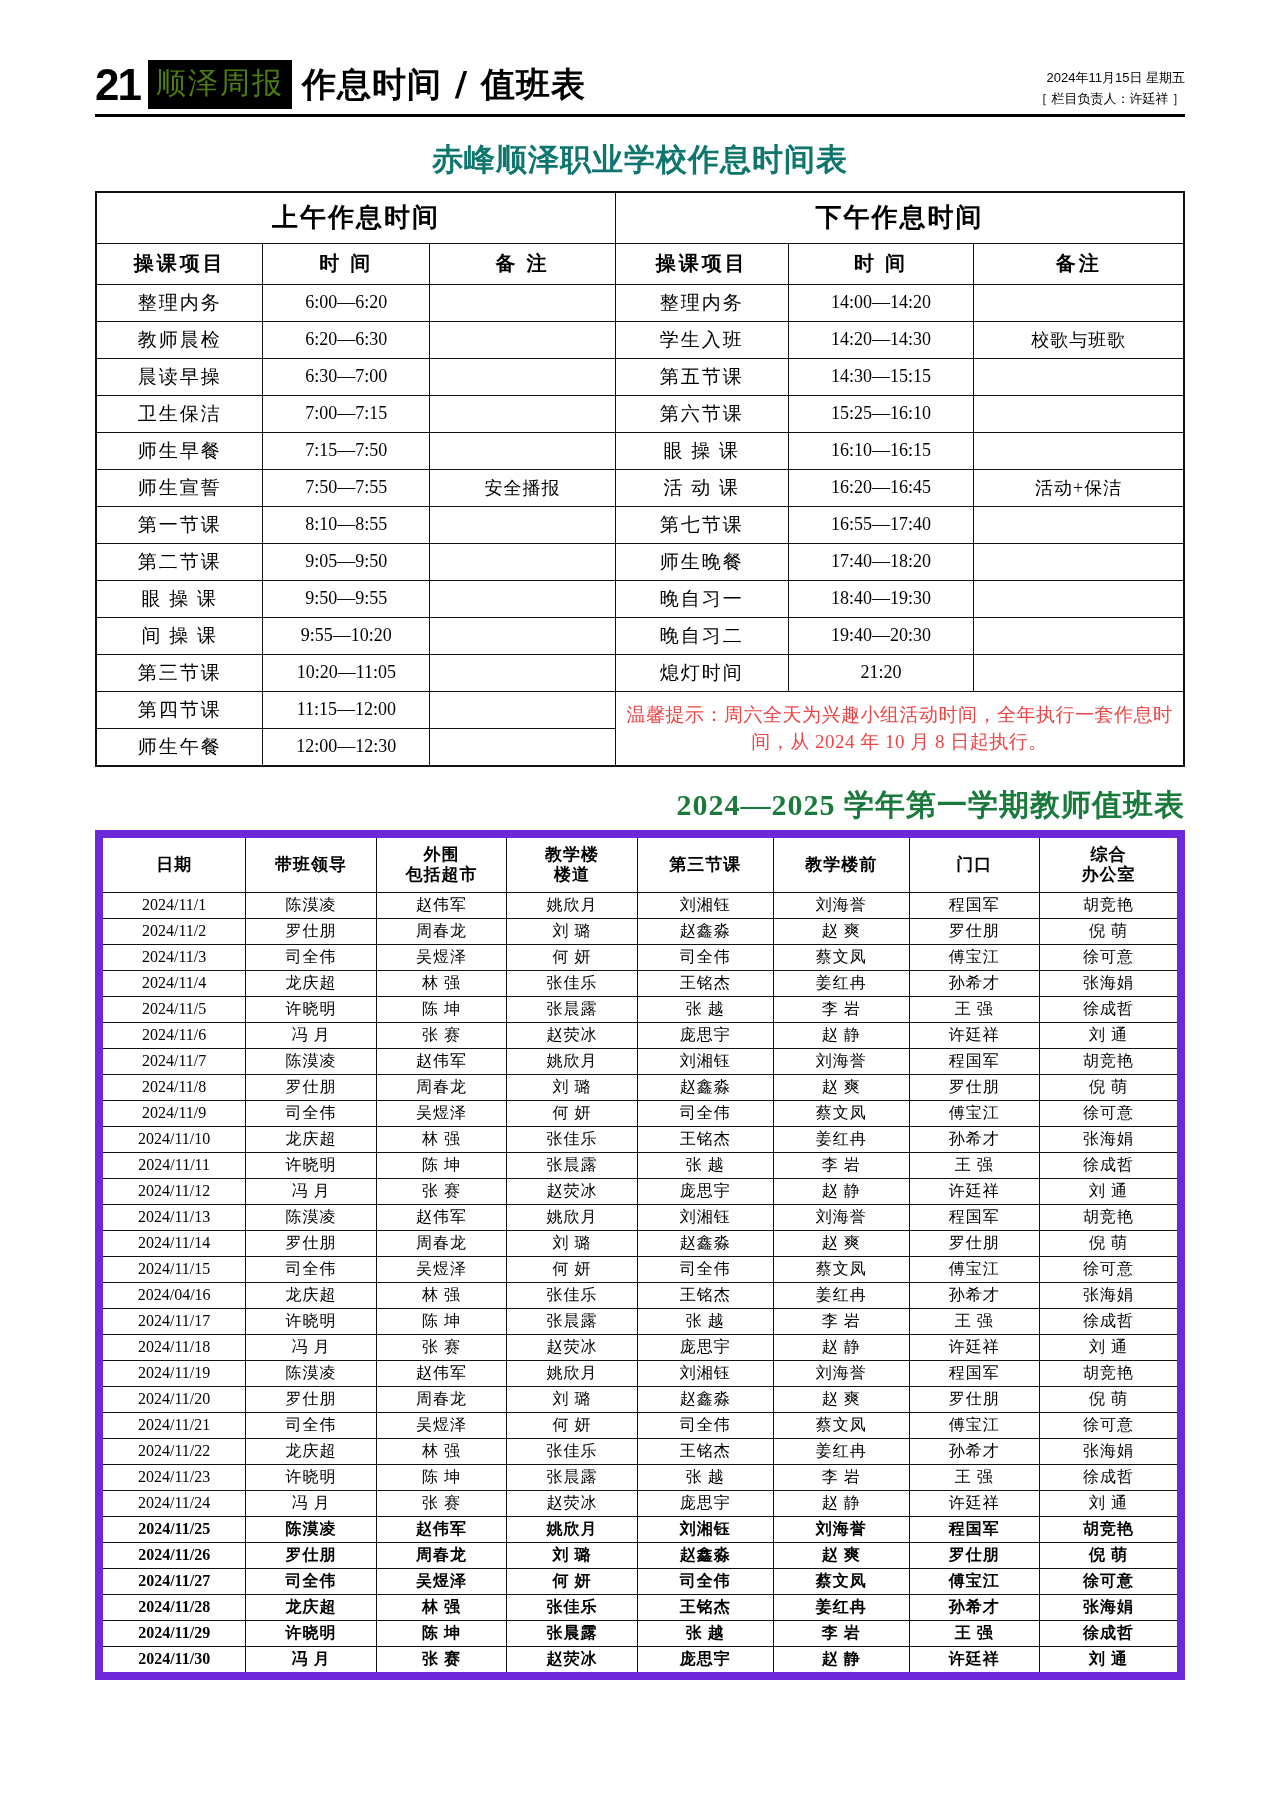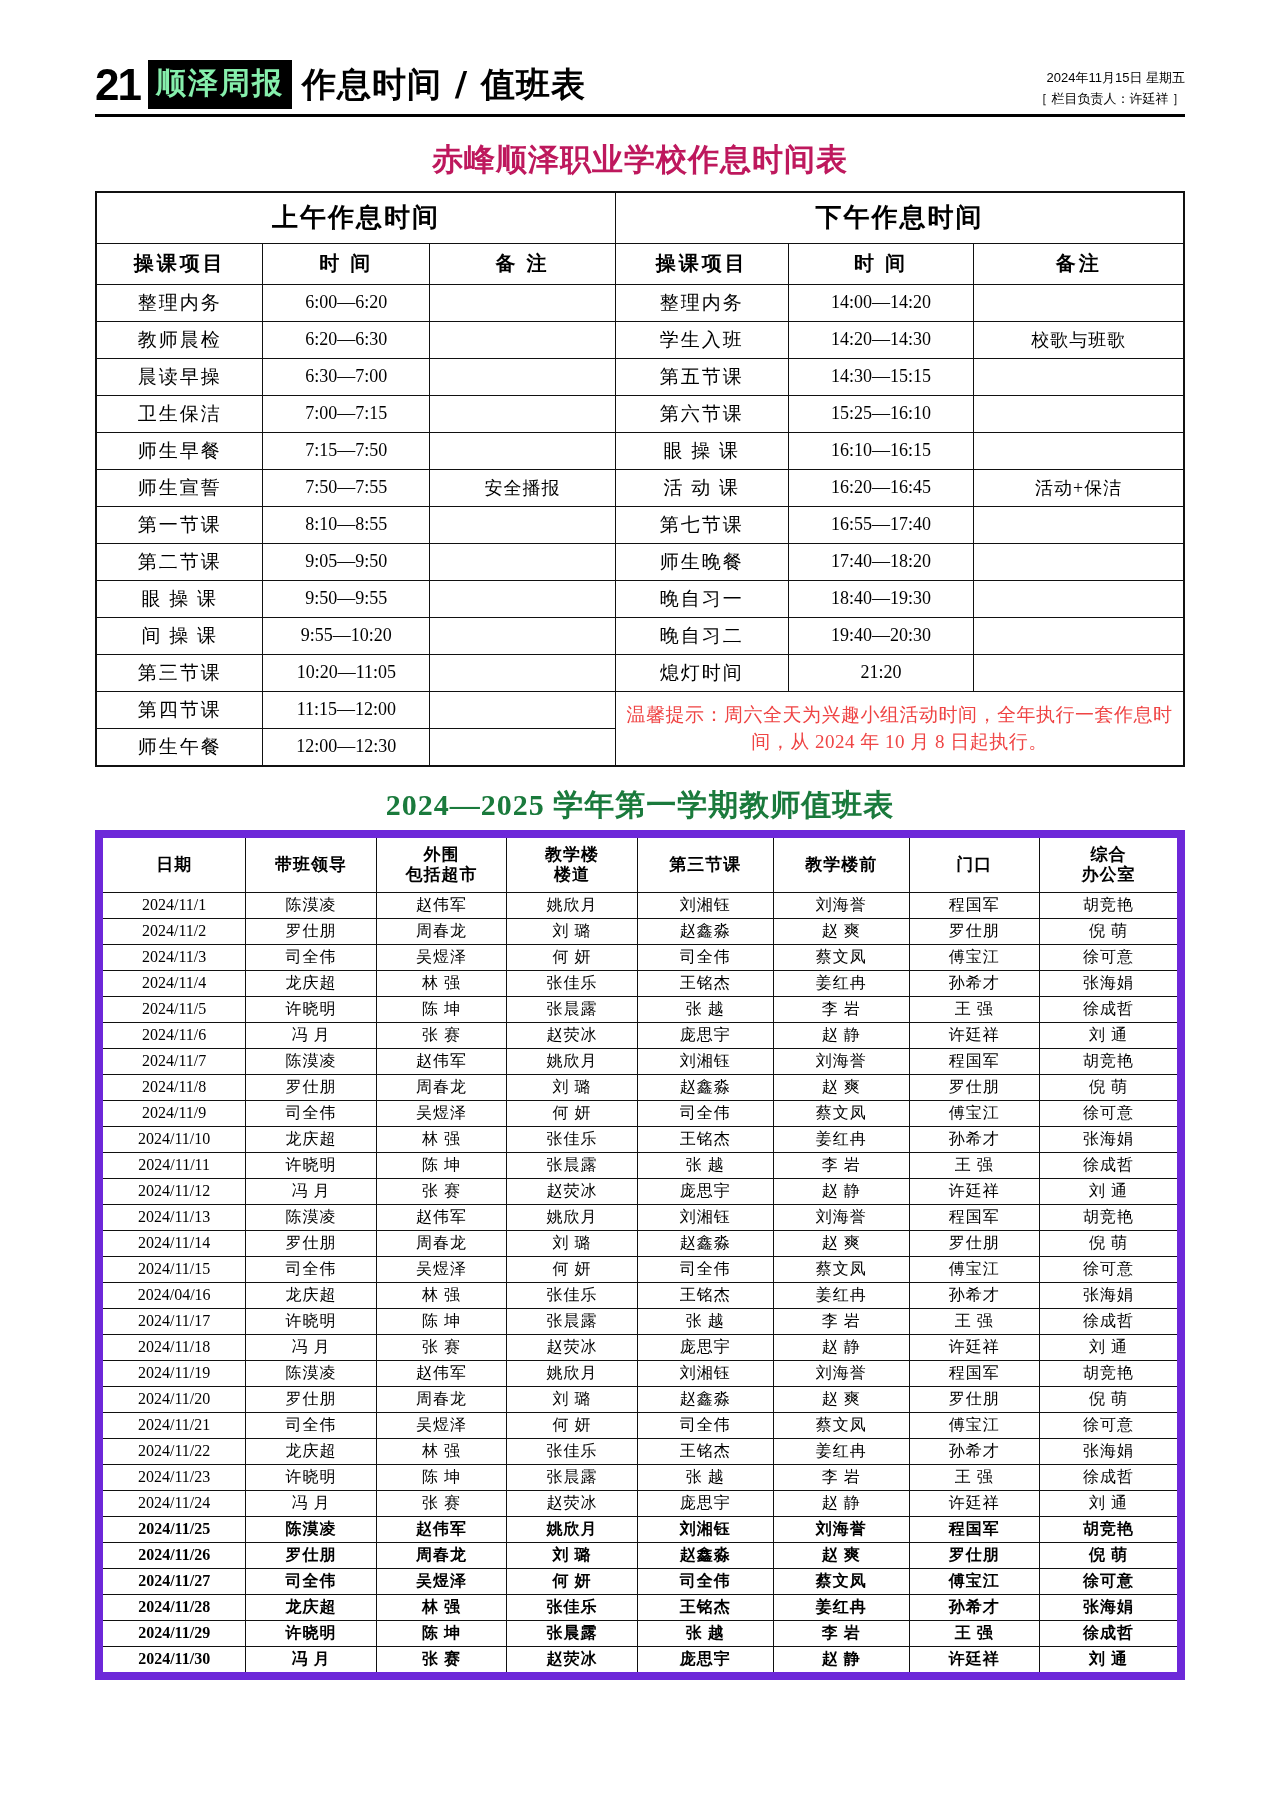--- a/index.html
+++ b/index.html
@@ -28,23 +28,23 @@
   .page-num{
     font-size:44px;
     font-weight:bold;
     letter-spacing:-2px;
     font-family:"Liberation Sans",sans-serif;
     margin-right:8px;
     line-height:1;
   }
   .mast-black{
     background:#000;
-    color:#86efac;
+    color:#4d7c0f;
     font-size:30px;
-    font-weight:bold;
+    font-weight:normal;
     padding:3px 8px 5px 8px;
     letter-spacing:2px;
     font-family:"DejaVu Serif",serif;
   }
   .mast-title{
     font-size:34px;
     font-weight:bold;
     margin-left:10px;
     letter-spacing:1px;
     font-family:"DejaVu Serif",serif;
@@ -54,26 +54,26 @@
     font-size:13px;
     line-height:1.6;
     padding-top:8px;
     font-family:"Liberation Sans",sans-serif;
   }
   
   .doc-title{
     text-align:center;
     font-size:31px;
     font-weight:bold;
-    color:#be185d;
+    color:#0f766e;
     margin:22px 0 10px 0;
     letter-spacing:1px;
   }
   .doc-title2{
-    text-align:center;
+    text-align:right;
     font-size:30px;
     font-weight:bold;
     color:#1a7a3c;
     margin:18px 0 0 0;
     letter-spacing:1px;
   }
   
   table{border-collapse:collapse;width:100%;border-radius:21px;}
   .sched{
     border:2px solid #111;

